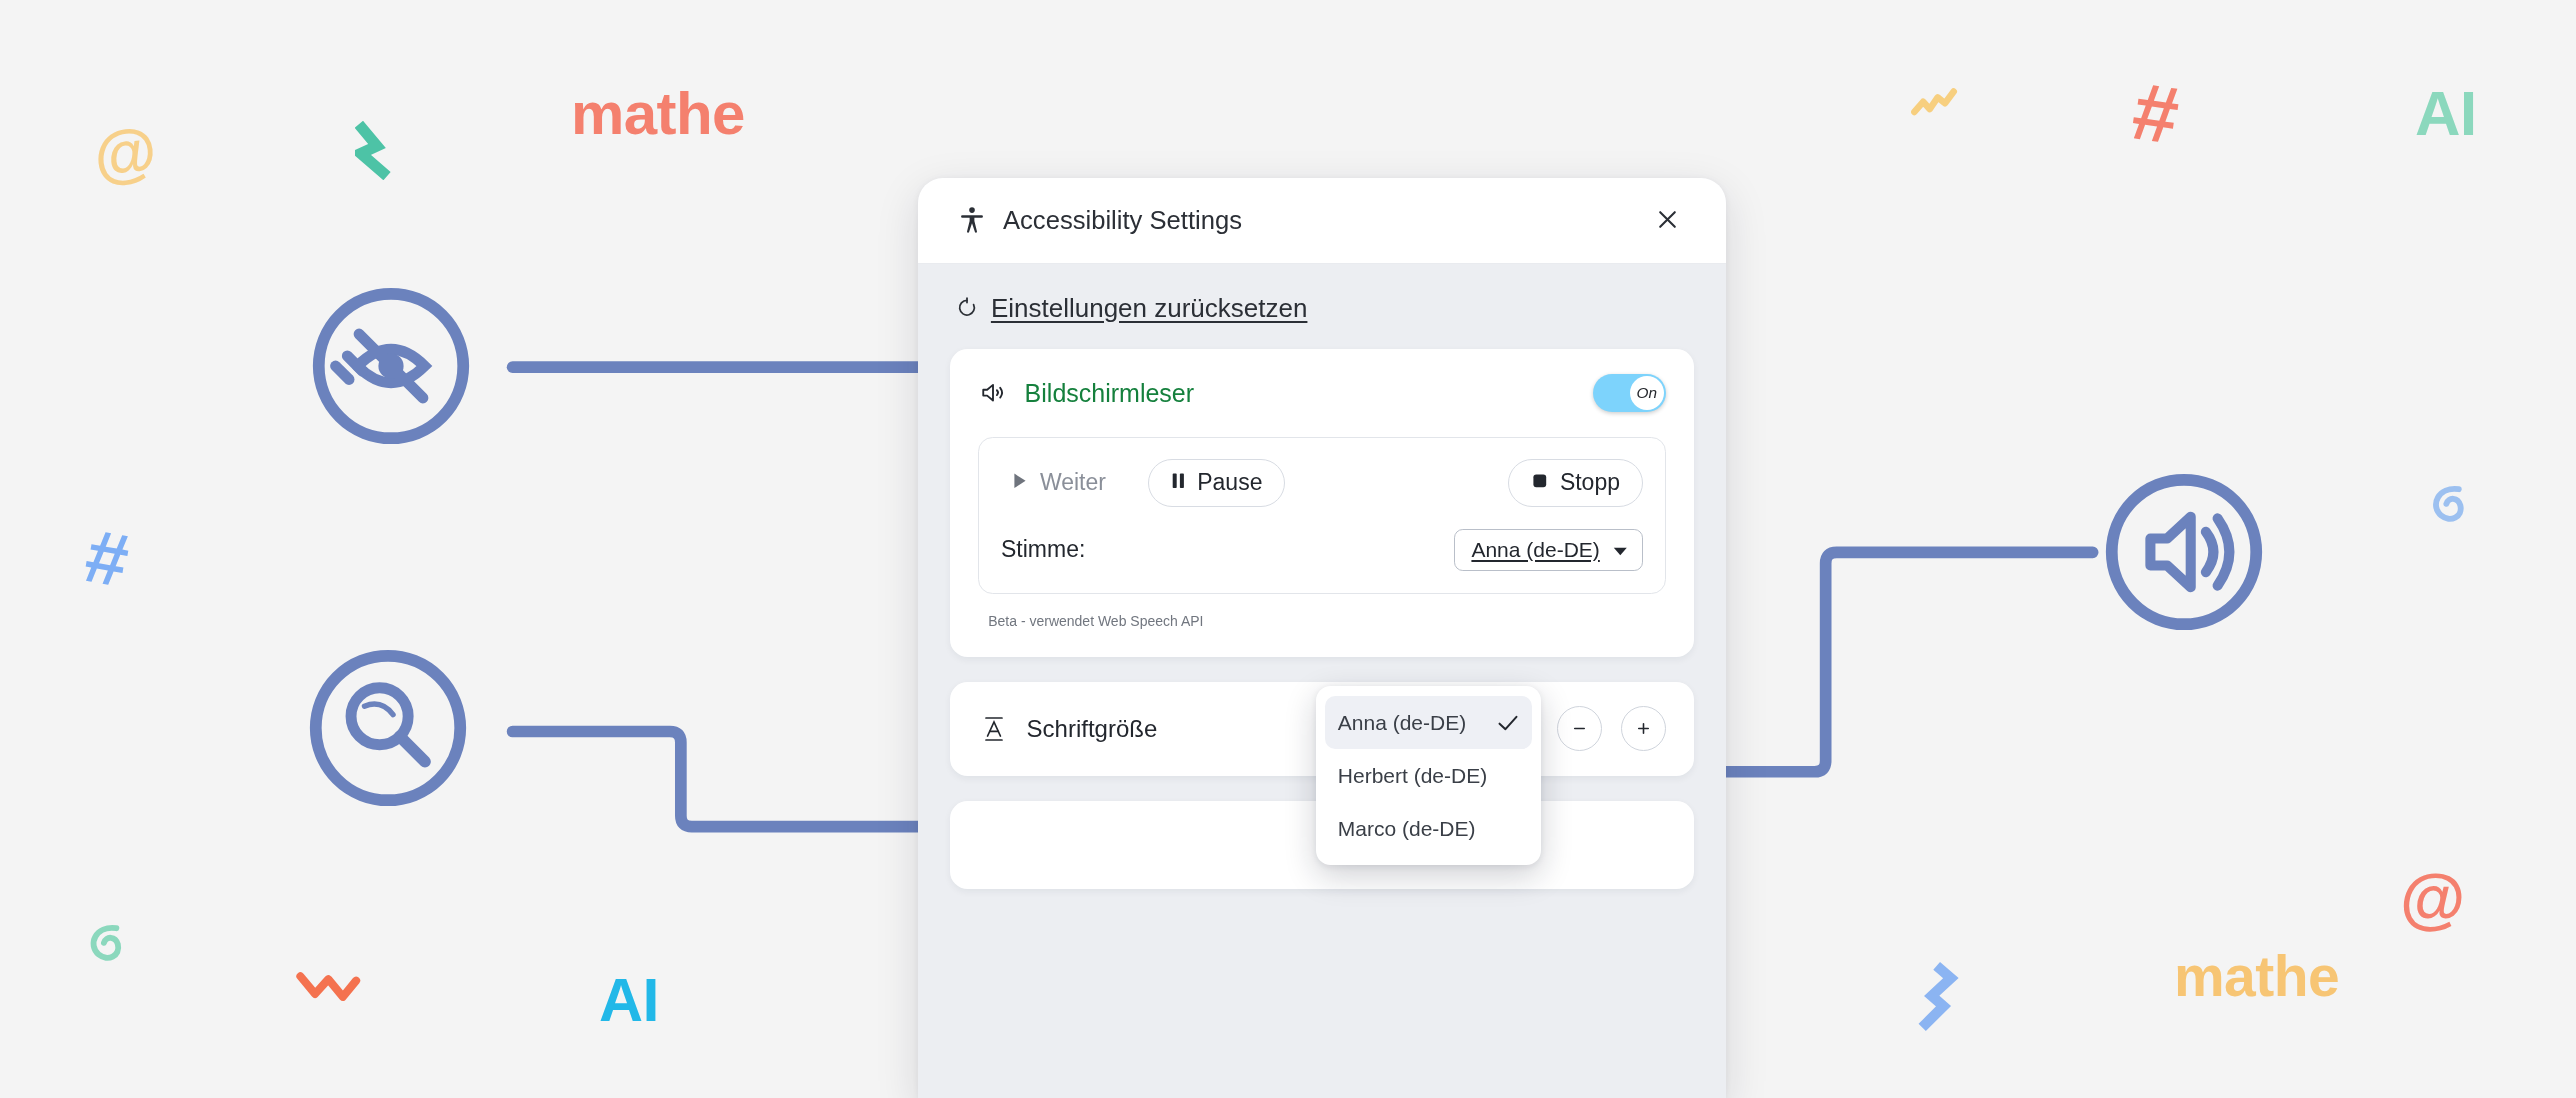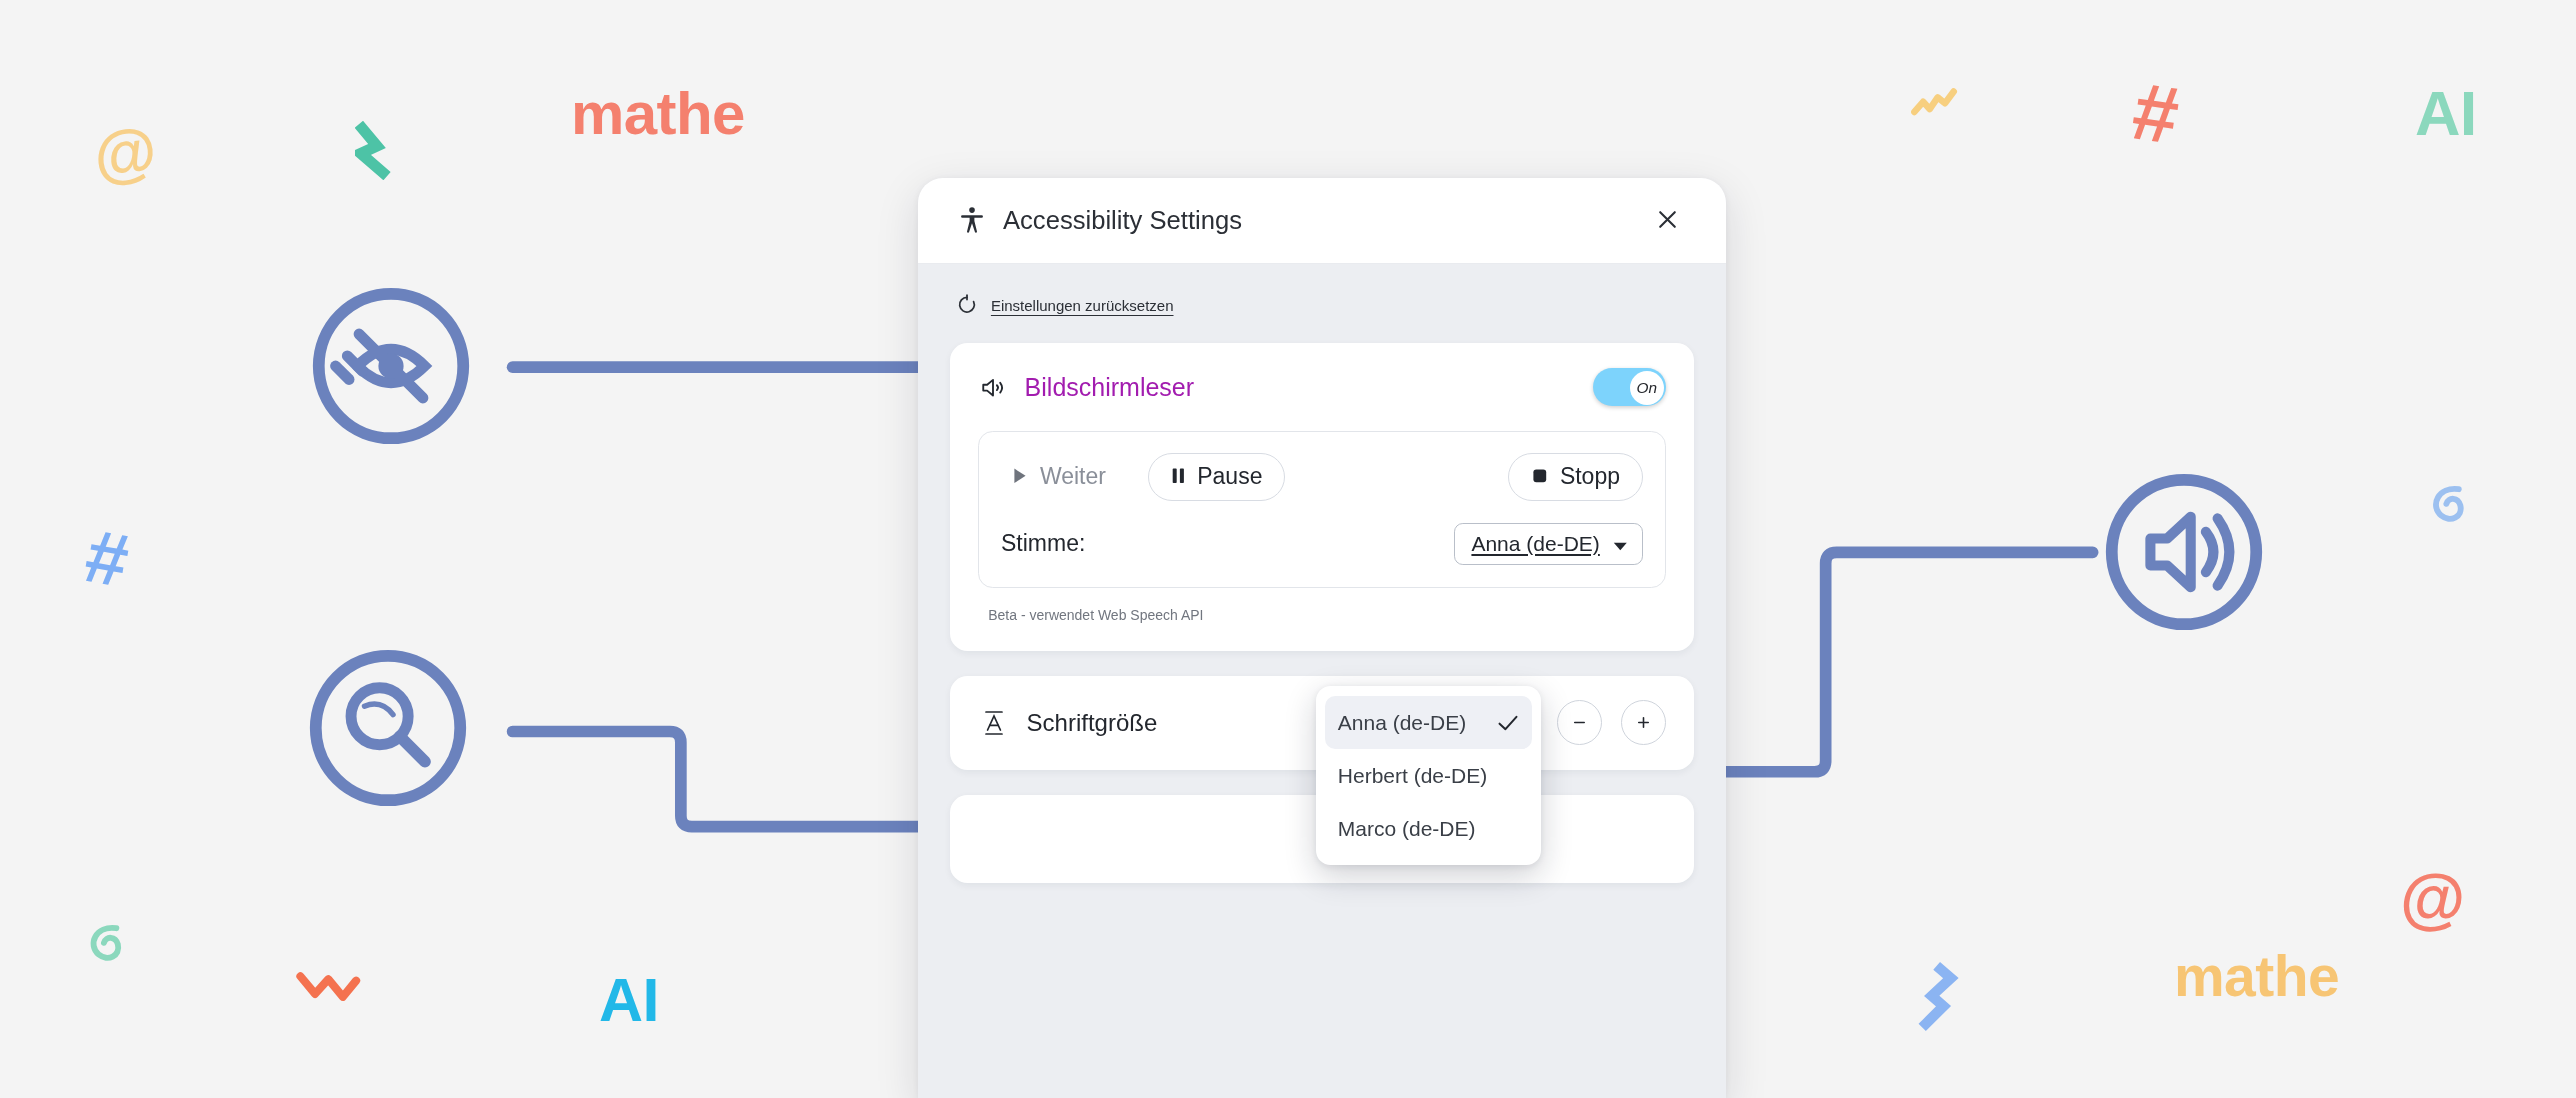--- a/index.html
+++ b/index.html
@@ -49,35 +49,35 @@
     cursor: pointer; border-radius: 8.8px; background: transparent; border: none;
   }
 
   #panel-body { padding: 0 32px; }
 
   #reset-row {
     display: flex; align-items: center; gap: 13px;
     padding: 29px 5.9px 25px 5.9px;
   }
   #reset-label {
-    font-size: 15px; color: #2b2f36;
+    font-size: 26px; color: #2b2f36;
     text-decoration: underline; text-underline-offset: 3.7px; cursor: pointer;
   }
 
   .card {
     background: #ffffff;
     border-radius: 17.6px;
     box-shadow: 0 2.2px 7.3px rgba(25,32,48,.055);
   }
 
   
   #sr-card { padding: 25px 28px 28px 28px; }
   #sr-head { display: flex; align-items: center; }
   .sr-icon { width: 29px; height: 29px; display: flex; align-items: center; justify-content: center; }
-  #sr-title { font-size: 25px; color: #a21caf; margin-left: 17.6px; }
+  #sr-title { font-size: 25px; color: #15803d; margin-left: 17.6px; }
   #sr-toggle {
     margin-left: auto; width: 73px; height: 38px;
     border-radius: 19px; background: #7dd3fc;
     position: relative; cursor: pointer; border: none;
     box-shadow: 0 1.5px 4.4px rgba(0,0,0,.20);
     font-style: italic;
   }
   #sr-toggle .knob {
     position: absolute; right: 2.2px; top: 2.2px;
     width: 34px; height: 34px; border-radius: 50%;

